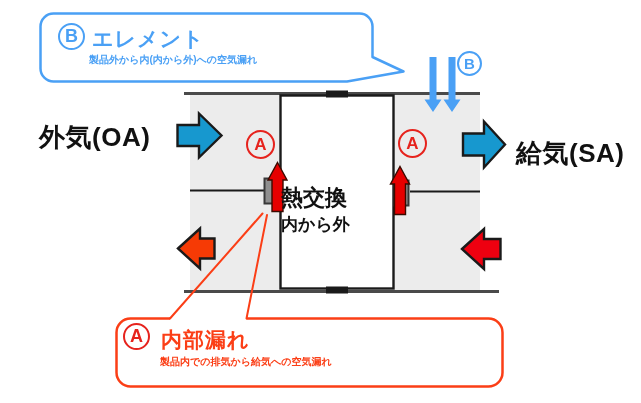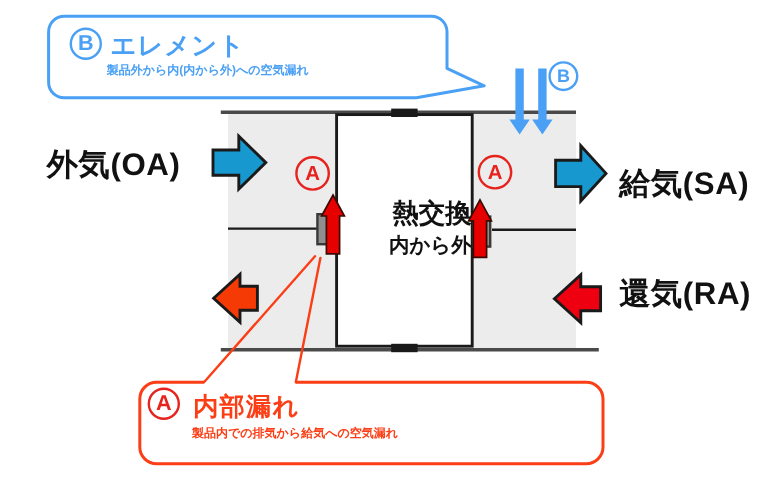--- a/index.html
+++ b/index.html
@@ -8,21 +8,21 @@
     --seal-gray:#8F8F8F; --frame-dark:#4A4A4A; --ink:#111111;
   }
   html,body{margin:0;padding:0;background:#fff;}
   .stage{
     position:relative; width:641px; height:403px; background:#fff; overflow:hidden;
     font-family:"Liberation Sans","DejaVu Sans",sans-serif; color:var(--ink);
   }
   .stage svg{position:absolute;left:0;top:0;}
   .lbl{position:absolute; font-weight:bold; white-space:nowrap; line-height:1.15;}
   .stream{font-size:26px; letter-spacing:0.5px; color:var(--ink);}
-  .elem{ text-align:right; }
+  .elem{ text-align:left;margin-top:20px; }
   .elem .l1{font-size:22px;}
   .elem .l2{font-size:17px; margin-top:5px;}
   .marker{
     position:absolute; border-radius:50%; box-sizing:border-box;
     display:flex; align-items:center; justify-content:center; font-weight:bold;
     background:transparent;
   }
   .marker.red{border:2.5px solid var(--marker-red); color:var(--marker-red);}
   .marker.blue{border:2.5px solid var(--sky-blue); color:var(--sky-blue);}
   .m-a-left{left:246px; top:130px; width:29px; height:29px; font-size:17px;}
@@ -78,21 +78,20 @@
 
     <path d="M53.5,13.5 L359.5,13.5 A13,13 0 0 1 372.5,26.5 L372.5,57 L403.5,71.5 L347,81.5 L53.5,81.5 A13,13 0 0 1 40.5,68.5 L40.5,26.5 A13,13 0 0 1 53.5,13.5 Z" style="fill:#fff;stroke:var(--sky-blue);stroke-width:2.5;stroke-linejoin:round"></path>
 
     <rect x="116.5" y="318.5" width="386" height="68" rx="14" style="fill:#fff"></rect>
     <path d="M246.5,318.5 L488.5,318.5 A14,14 0 0 1 502.5,332.5 L502.5,372.5 A14,14 0 0 1 488.5,386.5 L130.5,386.5 A14,14 0 0 1 116.5,372.5 L116.5,332.5 A14,14 0 0 1 130.5,318.5 L170,318.5" style="fill:none;stroke:var(--alert-red);stroke-width:2.5;stroke-linejoin:round"></path>
     <path d="M170,318.5 L262.5,213.5 M246.5,318.5 L267,215" style="fill:none;stroke:var(--alert-red);stroke-width:2;stroke-linecap:round"></path>
   </svg>
 
   <div class="lbl stream t-oa">外気(OA)</div>
   <div class="lbl stream t-sa">給気(SA)</div>
-  <div class="lbl stream t-ra">還気(RA)</div>
 
   <div class="lbl elem t-elem">
     <div class="l1">熱交換</div>
     <div class="l2">内から外</div>
   </div>
 
   <div class="marker red m-a-left">A</div>
   <div class="marker red m-a-right">A</div>
   <div class="marker blue m-b-diagram">B</div>
 

